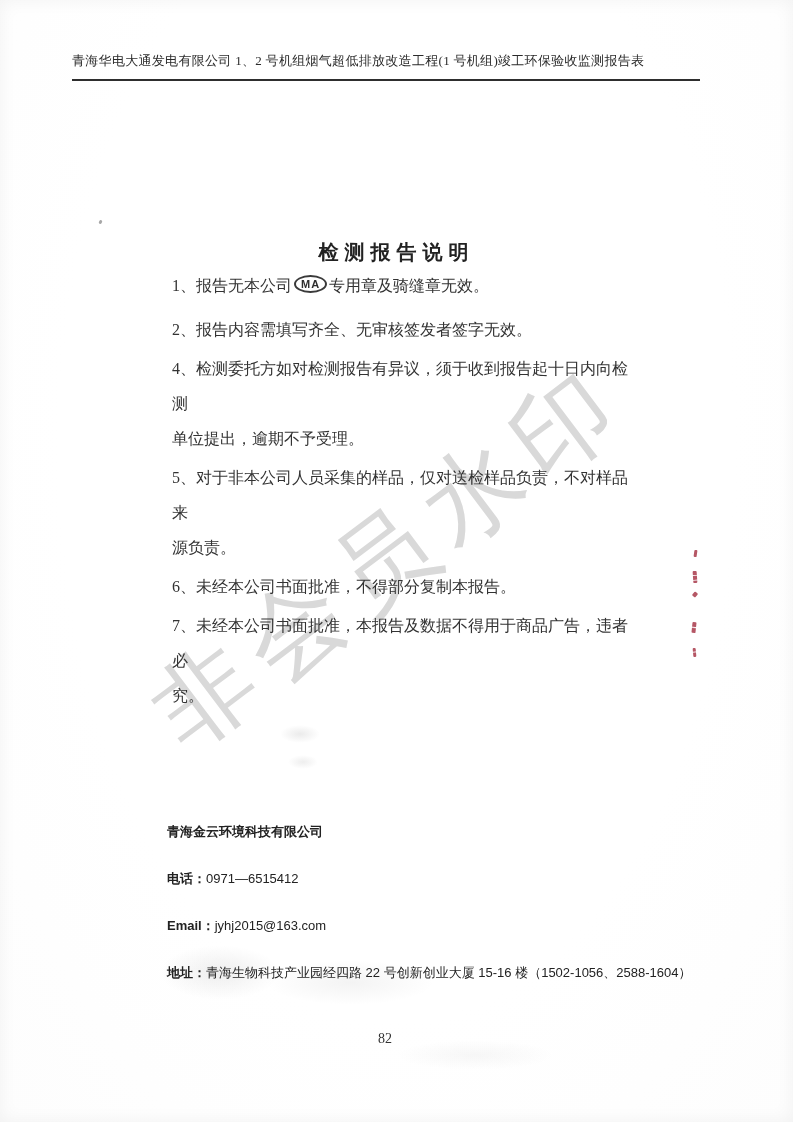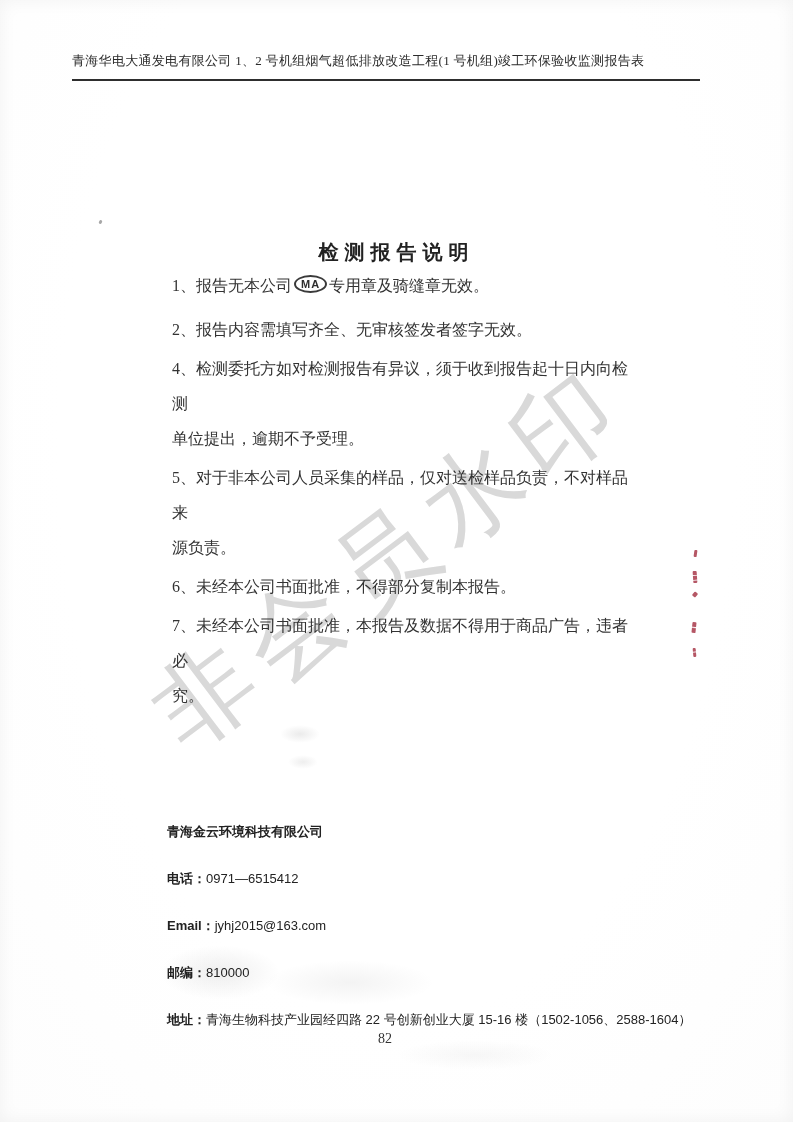--- a/index.html
+++ b/index.html
@@ -134,21 +134,20 @@
 源负责。</p>
     <p>6、未经本公司书面批准，不得部分复制本报告。</p>
     <p>7、未经本公司书面批准，本报告及数据不得用于商品广告，违者必
 究。</p>
   </div>
 
   <div class="contact">
     <div class="company">青海金云环境科技有限公司</div>
     <div class="row"><span class="lbl">电话：</span><span>0971—6515412</span></div>
     <div class="row"><span class="lbl">Email：</span><span>jyhj2015@163.com</span></div>
-    <div class="row"><span class="lbl">邮编：</span><span>810000</span></div>
     <div class="row"><span class="lbl">地址：</span><span>青海生物科技产业园经四路 22 号创新创业大厦 15-16 楼（1502-1056、2588-1604）</span></div>
   </div>
 
   <div class="page-number">82</div>
 
   <div class="red-mark rm1"></div>
   <div class="red-mark rm2"></div>
   <div class="red-mark rm3"></div>
   <div class="red-mark rm4"></div>
   <div class="red-mark rm5"></div>

